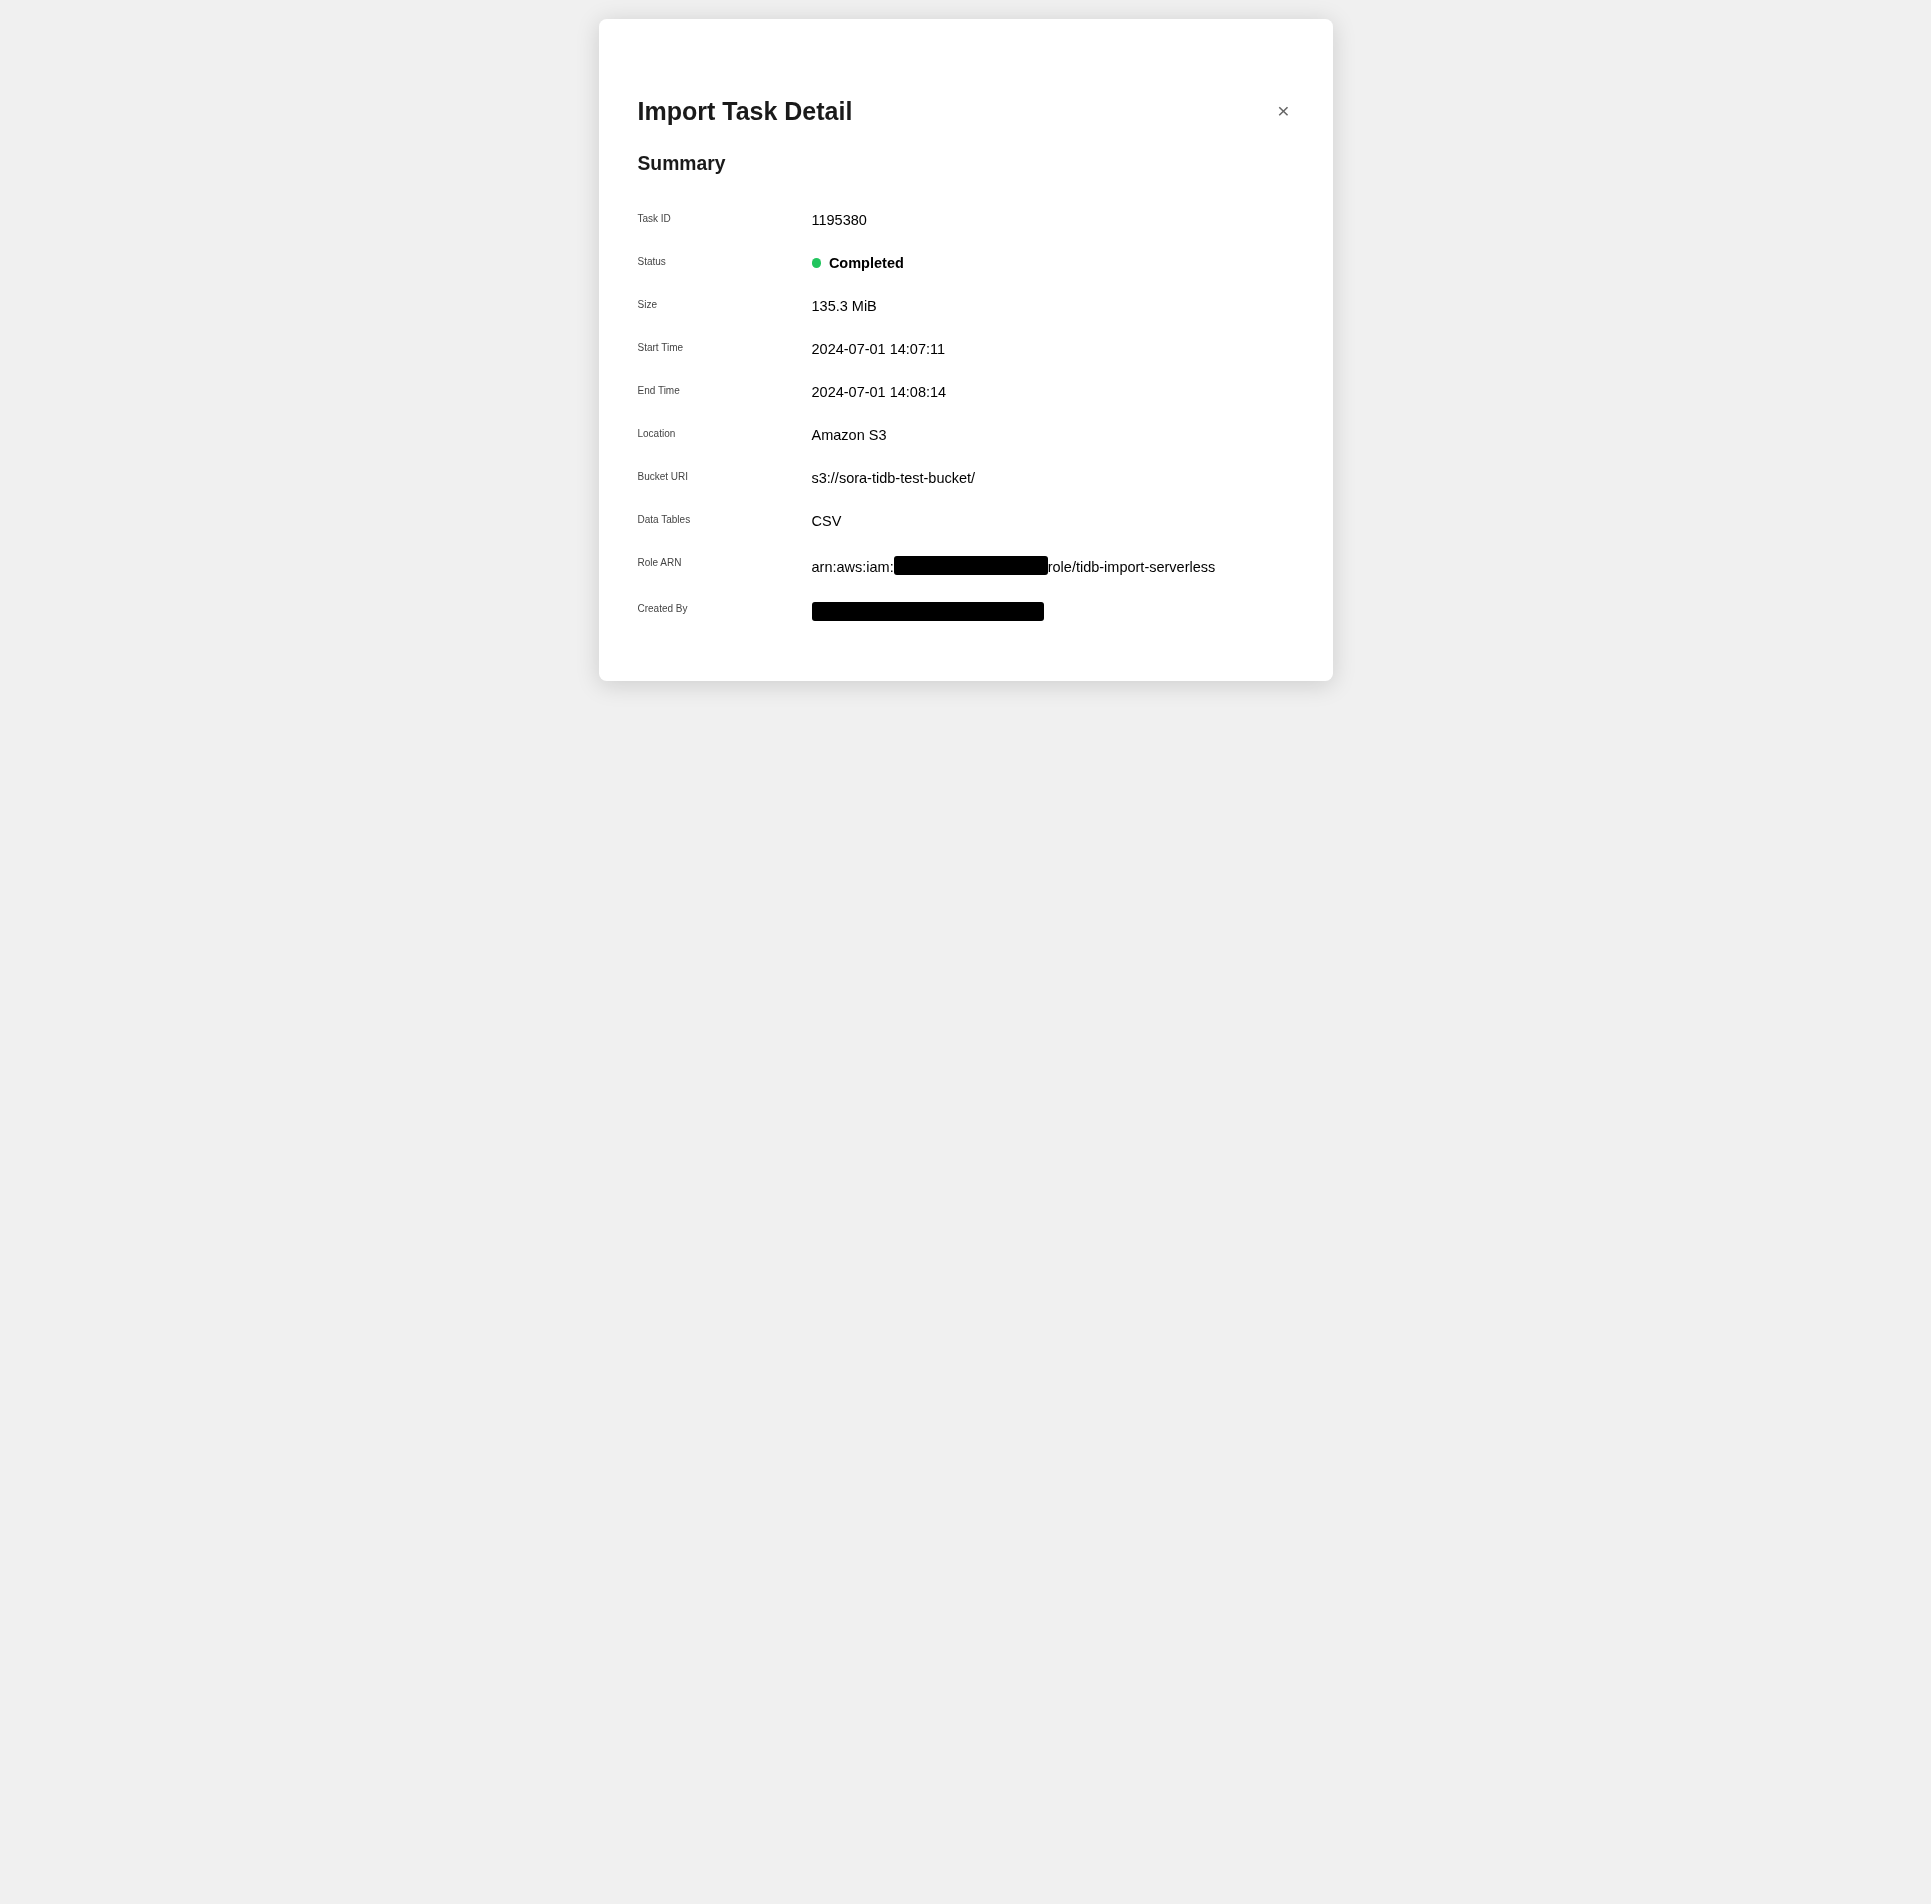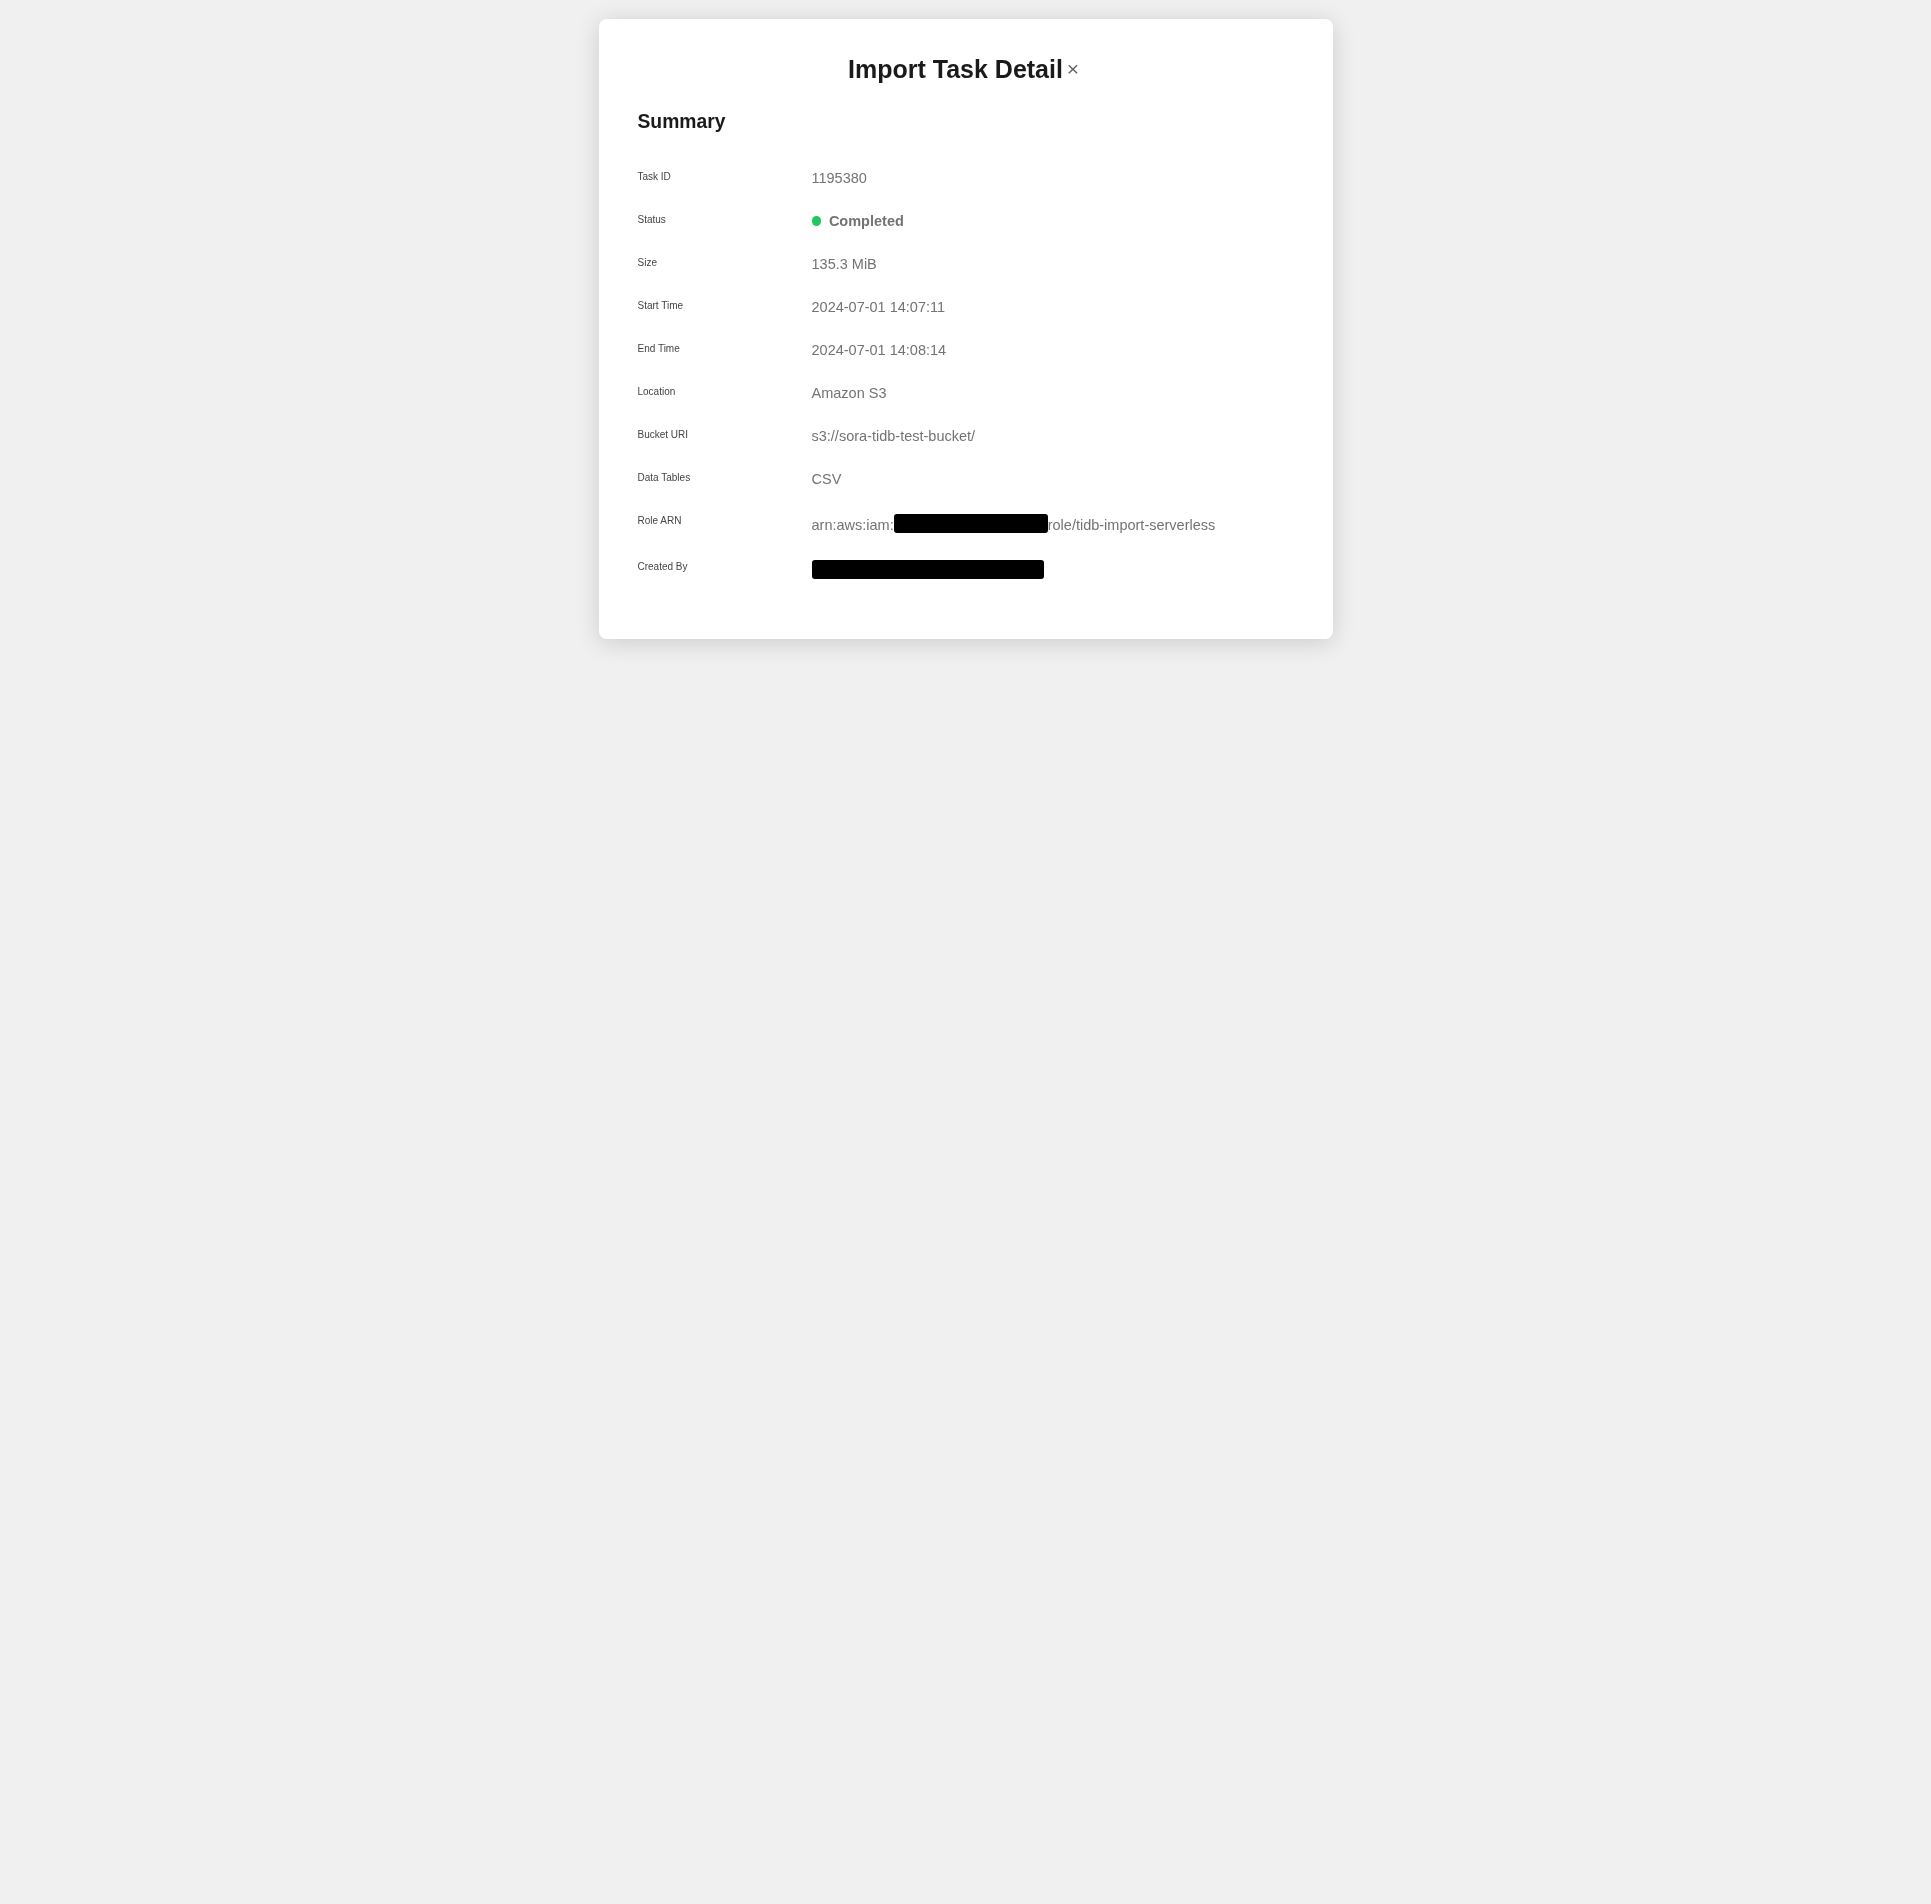--- a/index.html
+++ b/index.html
@@ -23,23 +23,24 @@
       border-radius: 7.7px;
       box-shadow: 0 3.9px 23px rgba(0,0,0,0.15);
       width: 734px;
       max-width: 100%;
       padding: 35px 39px 46px 39px;
       position: relative;
     }
 
     .modal-header {
       display: flex;
-      justify-content: center;
+      justify-content: space-between;
       align-items: flex-start;
       margin-bottom: 27px;
+      margin-top: 42px;
     }
 
     .modal-title {
       font-size: 25px;
       font-weight: 700;
       color: #1a1a1a;
       line-height: 1.2;
     }
 
     .close-button {
@@ -77,21 +78,21 @@
       font-size: 10px;
       color: #444;
       font-weight: 400;
       width: 174px;
       min-width: 174px;
       padding-top: 1px;
     }
 
     .detail-value {
       font-size: 14.5px;
-      color: #737373;
+      color: #000000;
       font-weight: 400;
       flex: 1;
     }
 
     .status-badge {
       display: flex;
       align-items: center;
       gap: 7.7px;
       font-weight: bold;
     }

